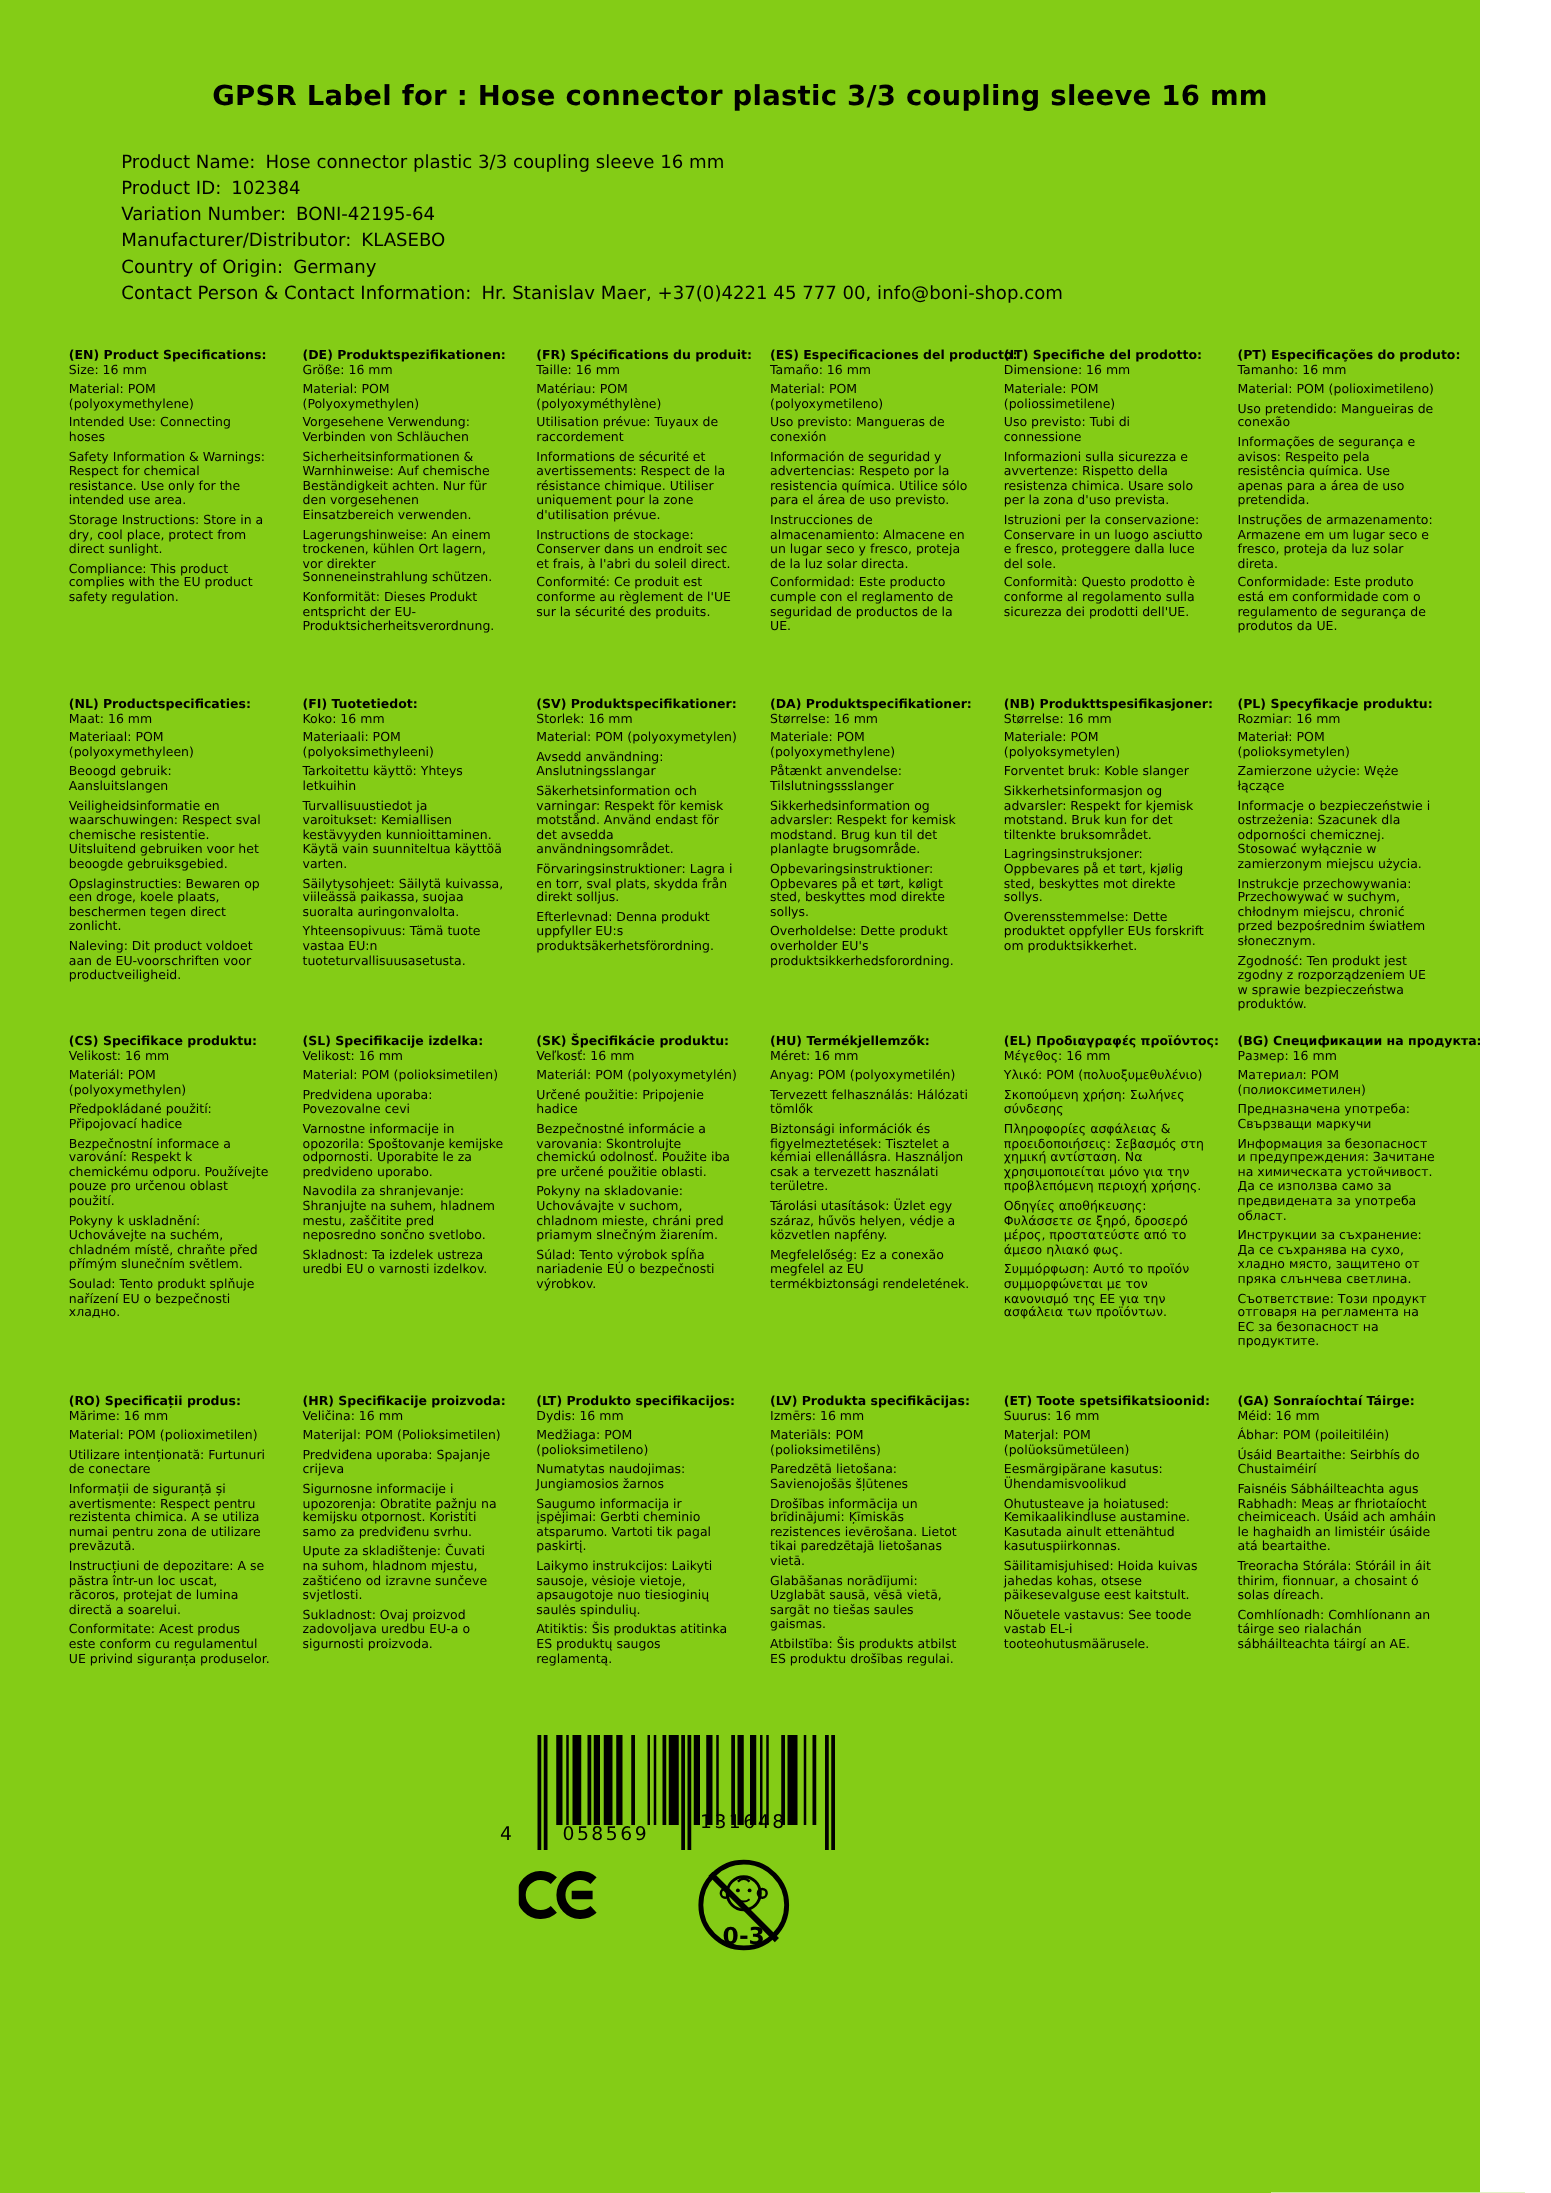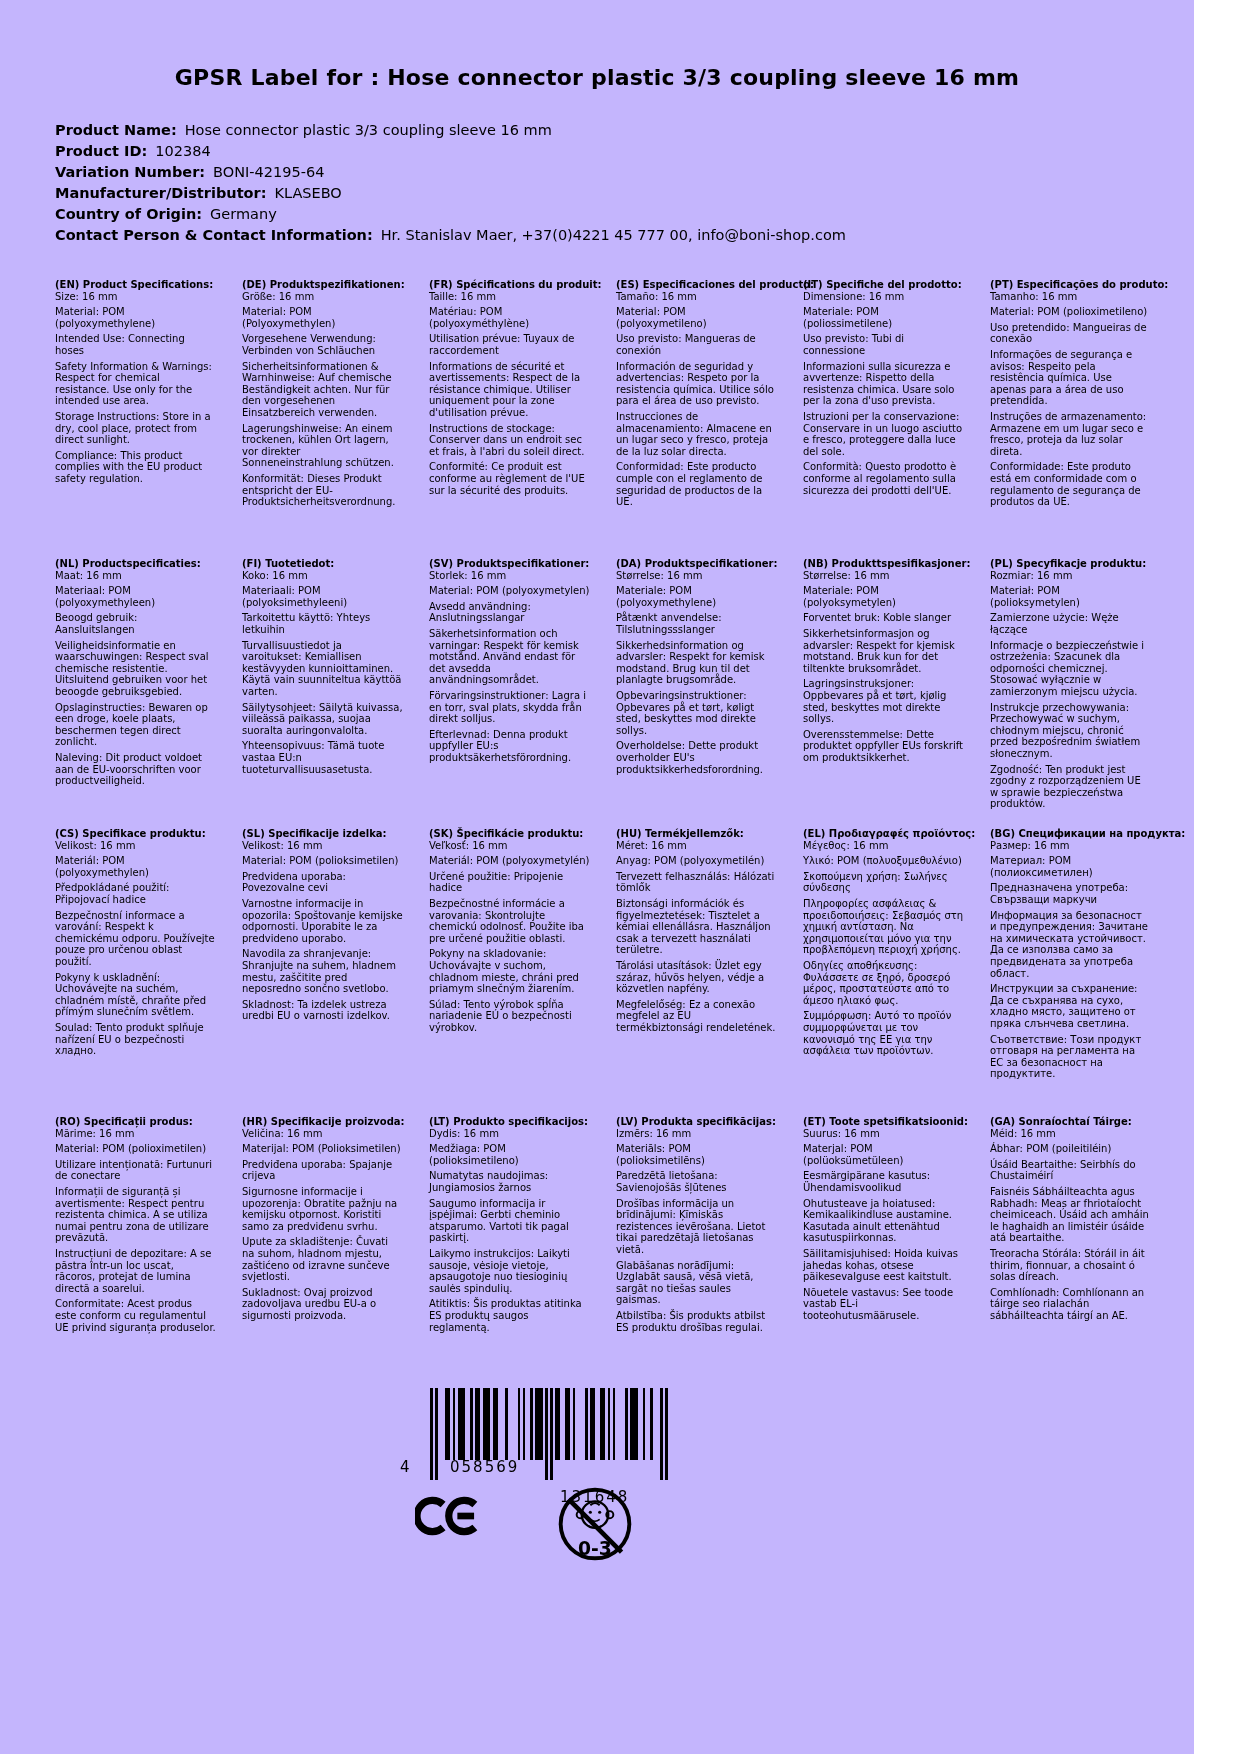--- a/index.html
+++ b/index.html
@@ -1,53 +1,52 @@
 <!DOCTYPE html>
 <html><head>
 <meta charset="utf-8">
 <style>
   html,body{margin:0;padding:0;background:#ffffff;}
   .page{
     position:relative;
     width:1184px;height:1754px;
-    background:#c4b5fd;
+    background:#84cc16;
     font-family:"DejaVu Sans", sans-serif;
     color:#000;
     overflow:hidden;
-    padding-left:10px;
   }
   .title{
     position:absolute;top:50px;left:0;width:100%;
     text-align:center;font-size:22px;font-weight:bold;
     letter-spacing:0.2px;
   }
   .header-fields{position:absolute;left:55px;top:120px;font-size:14.5px;line-height:21px;}
   .header-fields .row{white-space:nowrap;}
-  .header-fields .lbl{font-weight:bold;margin-right:8px;}
+  .header-fields .lbl{font-weight:normal;margin-right:8px;margin-left:42px;}
   .spec-grid{
     position:absolute;left:55px;top:279px;
     display:grid;
     grid-template-columns:repeat(6,161px);
     grid-template-rows:279px 270px 288px auto;
     column-gap:26px;
   }
   .spec-block{font-size:10px;line-height:1.16;}
   .spec-block h3{
     margin:0;font-size:10px;font-weight:bold;white-space:nowrap;
   }
   .spec-block p{margin:0 0 1px 0;}
   .spec-block p.gap{margin-top:4px;}
   
   .barcode-wrap{position:absolute;left:398px;top:1388px;width:300px;height:110px;}
   .bars{position:absolute;left:32px;top:0;height:92px;}
   .bars .bar{position:absolute;top:0;background:#000;}
   .bc-num{position:absolute;font-size:15px;letter-spacing:2px;}
   .bc-first{left:2px;top:70px;letter-spacing:0;}
   .bc-left{left:52px;top:70px;}
-  .bc-right{left:162px;top:60px;margin-top:40px;}
+  .bc-right{left:162px;top:60px;}
   
   .ce-mark{position:absolute;left:415px;top:1492px;}
   .age-warning{position:absolute;left:556px;top:1483px;}
 </style>
 </head>
 <body>
 
 <div class="page">
 
   <h1 class="title">GPSR Label for : Hose connector plastic 3/3 coupling sleeve 16 mm</h1>

